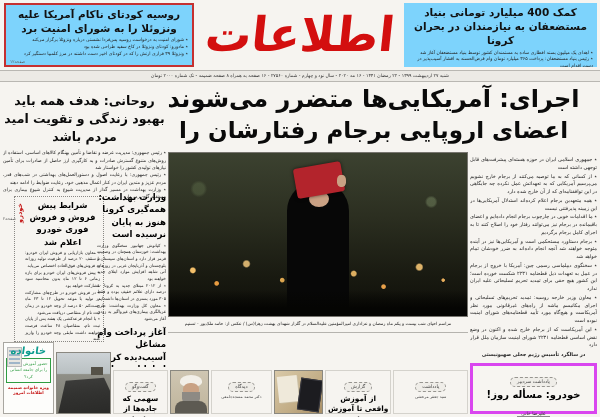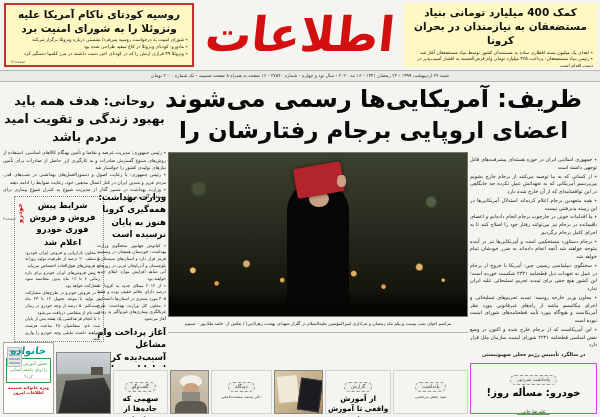--- a/index.html
+++ b/index.html
@@ -1,39 +1,39 @@
 <!DOCTYPE html>
 <html lang="fa" dir="rtl"><head>
 <meta charset="utf-8">
 <style>
   html,body{margin:0;padding:0;}
   body{font-family:"DejaVu Sans",sans-serif;background:#d8d6d2;}
   .page{position:relative;width:600px;height:417px;background:#f6f4f0;overflow:hidden;margin:0 auto;}
   .abs{position:absolute;}
   
-  .tbox{box-sizing:border-box;padding:2px 4px;background:#fef9c3;}
+  .tbox{box-sizing:border-box;padding:2px 4px;background:#7dd3fc;}
   .tbox .ttl{font-weight:bold;font-size:10.5px;line-height:1.35;text-align:center;color:#111;}
   .tbox .bl{font-size:4.6px;line-height:1.5;color:#222;text-align:right;margin-top:2px;}
   .pref{font-size:4.2px;color:#555;text-align:left;margin-top:1px;}
   .b{display:block;}
   .b::before{content:"٭ ";}
   
   .masthead{font-size:46px;font-weight:bold;color:#d30f0f;text-align:center;line-height:60px;transform:skewX(-6deg) scaleY(1.04);letter-spacing:-2px;}
   
   .dateline{background:#eceae5;border-top:1px solid #b9b7b2;border-bottom:1px solid #b9b7b2;font-size:4.6px;color:#333;text-align:center;line-height:9px;}
   
   .h-l1{font-size:24px;font-weight:bold;text-align:center;color:#0a0a0a;line-height:30px;letter-spacing:-1px;}
   .h-l2{font-size:23px;font-weight:bold;text-align:center;color:#0a0a0a;line-height:32px;letter-spacing:-1px;}
   
   .rcol{font-size:5px;line-height:1.55;color:#1c1c1c;text-align:justify;overflow:hidden;}
   .rcol .b{margin-bottom:1px;}
   .lead{font-weight:bold;text-align:center;font-size:5px;margin-top:2px;}
   .subhead{font-weight:bold;font-size:8.6px;line-height:1.4;text-align:center;color:#000;margin-top:2px;}
   
-  .ebox{box-sizing:border-box;border:1px solid #d946ef;background:#f7f5f1;padding:2px 3px;text-align:center;}
+  .ebox{box-sizing:border-box;border:3px solid #d946ef;background:#f7f5f1;padding:2px 3px;text-align:center;}
   .pill{display:inline-block;font-size:4.8px;color:#444;border:1px dashed #979590;border-radius:7px;padding:0 6px;background:#efede8;line-height:8px;}
   .ebox .et{font-weight:bold;font-size:10px;margin-top:2px;color:#000;}
   .ebox .ea{font-size:4.6px;color:#333;border-bottom:1px solid #888;display:inline-block;margin-top:2px;padding:0 4px;}
   
   .rh-t{font-weight:bold;font-size:12.5px;line-height:1.45;text-align:center;color:#0a0a0a;}
   .rh-b{font-size:4.7px;line-height:1.55;text-align:justify;color:#222;margin-top:3px;overflow:hidden;}
   
   .cbox{box-sizing:border-box;border:1px dotted #8a8884;padding:2px 3px 2px 10px;overflow:hidden;}
   .cbox .ct{font-weight:bold;font-size:8.4px;line-height:1.45;text-align:center;color:#000;}
   .cbox .cb{font-size:4.3px;line-height:1.55;text-align:justify;color:#222;margin-top:2px;}
@@ -112,21 +112,21 @@
     <div class="bl">
       <span class="b">اهدای یک میلیون بسته افطاری ساده به مستمندان کشور توسط بنیاد مستضعفان آغاز شد</span>
       <span class="b">رئیس بنیاد مستضعفان: پرداخت ۳۶۵ میلیارد تومان وام قرض‌الحسنه به اقشار آسیب‌پذیر در دست اقدام است</span>
     </div>
     <div class="pref">صفحه۹</div>
   </div>
 
   <div class="abs dateline" style="left:0;top:70px;width:600px;height:10px;">شنبه ۲۷ اردیبهشت ۱۳۹۹ - ۲۲ رمضان ۱۴۴۱ - ۱۶ مه ۲۰۲۰ - سال نود و چهارم - شماره ۲۷۵۶۰ - ۱۶ صفحه به همراه ۸ صفحه ضمیمه - تک شماره ۲۰۰۰ تومان</div>
 
   <div class="abs" style="left:150px;top:84px;width:447px;">
-    <div class="h-l1">ظریف: آمریکایی‌ها رسمی می‌شوند</div>
+    <div class="h-l1">اجرای: آمریکایی‌ها متضرر می‌شوند</div>
     <div class="h-l2">اعضای اروپایی برجام رفتارشان را اصلاح کنند</div>
   </div>
 
   <div class="abs rcol" style="left:470px;top:156px;width:127px;height:206px;">
     <span class="b">جمهوری اسلامی ایران در حوزه هسته‌ای پیشرفت‌های قابل توجهی داشته است</span>
     <span class="b">از کسانی که به ما توصیه می‌کنند از برجام خارج نشویم می‌پرسیم آمریکایی که به تعهداتش عمل نکرده چه جایگاهی در این توافقنامه‌ای که از آن خارج شده دارد</span>
     <span class="b">همه متعهدین برجام اعلام کرده‌اند استدلال آمریکایی‌ها در این زمینه پذیرفتنی نیست</span>
     <span class="b">ما اقدامات خوبی در چارچوب برجام انجام داده‌ایم و اعضای باقیمانده در برجام نیز می‌توانند رفتار خود را اصلاح کنند تا به اجرای کامل برجام برگردیم</span>
     <span class="b">برجام دستاورد مستحکمی است و آمریکایی‌ها نیز در آینده متوجه خواهند شد آنچه انجام داده‌اند به ضرر خودشان تمام خواهد شد</span>
     <span class="b">سخنگوی دیپلماسی رسمی چین: آمریکا با خروج از برجام در عمل به تعهدات ذیل قطعنامه ۲۲۳۱ شکست خورده است؛ این کشور هیچ حقی برای تمدید تحریم تسلیحاتی علیه ایران ندارد</span>

